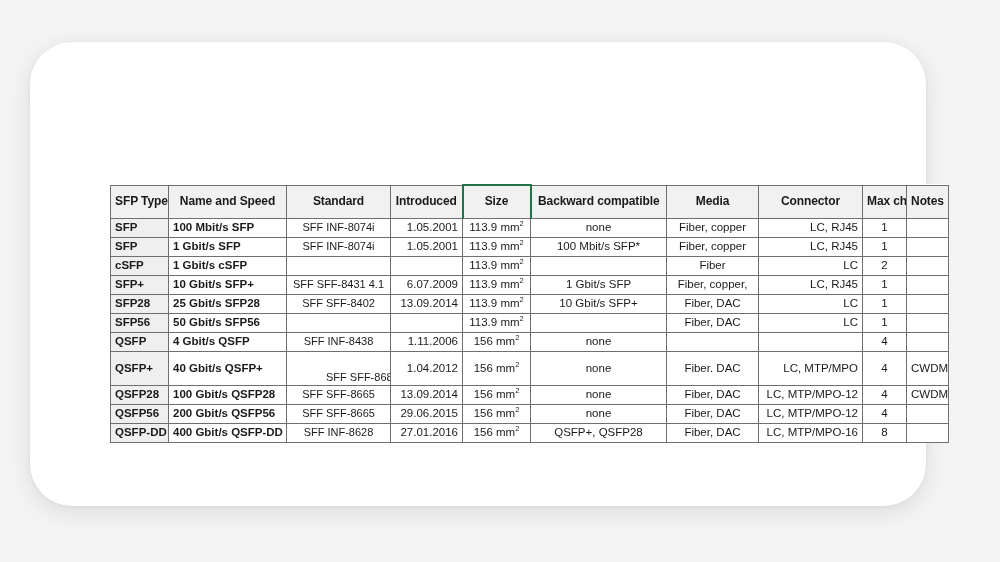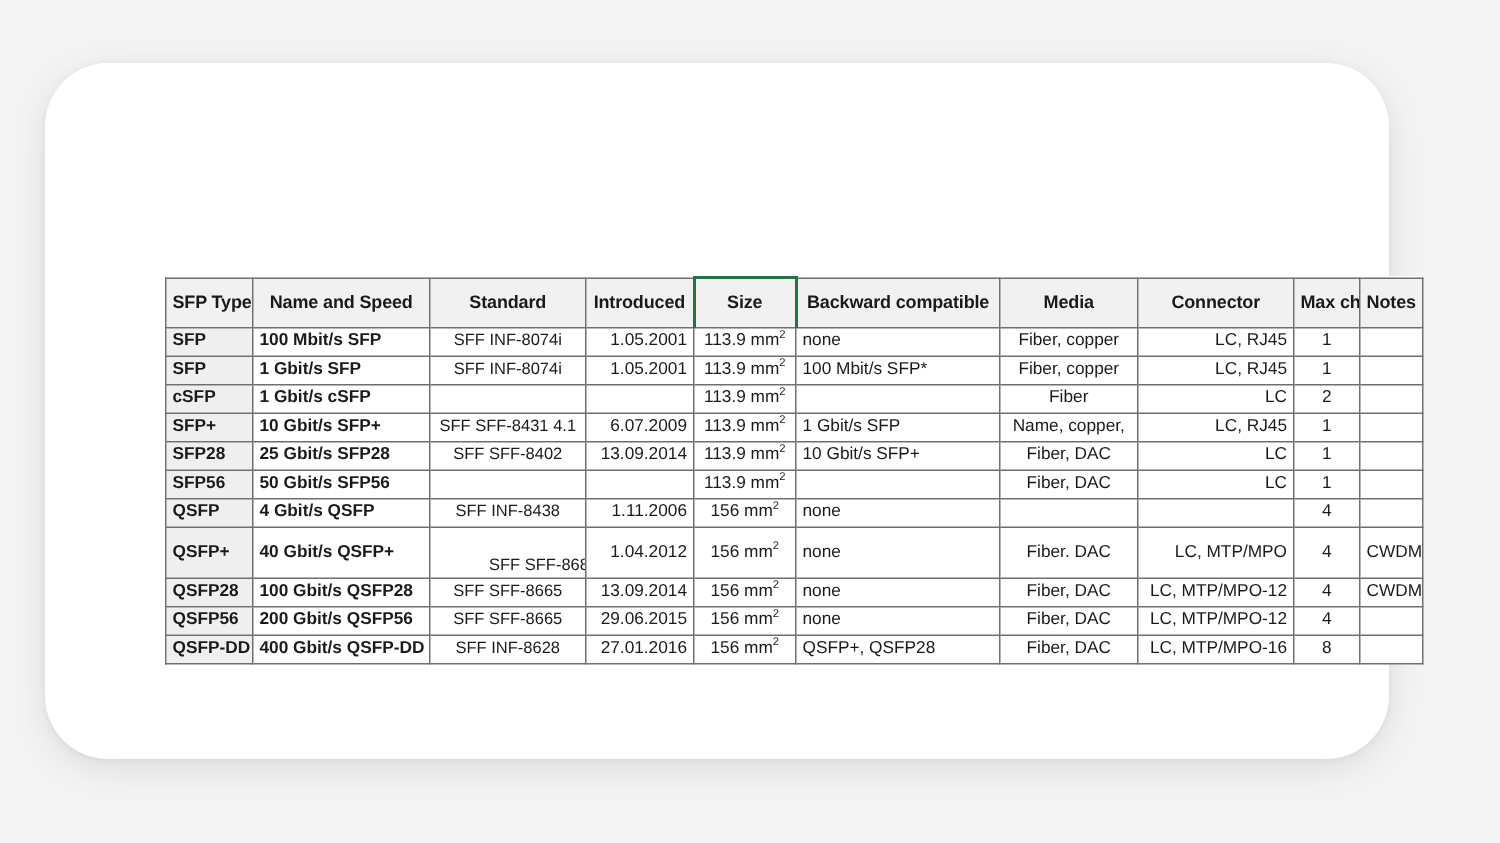--- a/index.html
+++ b/index.html
@@ -91,21 +91,21 @@
     background: #efefef;
     font-weight: bold;
     text-align: left;
     padding-left: 5px;
     font-size: 11.5px;
   }
   td.c-name     { text-align: left; padding-left: 5px; font-weight: bold; }
   td.c-standard { text-align: center; font-size: 11px; }
   td.c-intro    { text-align: right; font-size: 11.5px; }
   td.c-size     { text-align: center; font-size: 11.5px; }
-  td.c-back     { text-align: left; font-size: 11.5px; }
+  td.c-back     { text-align: center; font-size: 11.5px; }
   td.c-media    { text-align: center; font-size: 11.5px; }
   td.c-conn     { text-align: right; font-size: 11.5px; }
   td.c-max      { text-align: center; font-size: 11.5px; }
   td.c-notes    { text-align: center; font-size: 11.5px; }
 
   
   tr.tall td.c-standard { vertical-align: bottom; padding-bottom: 1px; padding-left: 39px; }
 
   sup { font-size: 7.5px; vertical-align: super; line-height: 0; }
 </style>
@@ -181,21 +181,21 @@
               <td class="c-max">2</td>
               <td class="c-notes"></td>
             </tr>
             <tr>
               <td class="c-type">SFP+</td>
               <td class="c-name">10 Gbit/s SFP+</td>
               <td class="c-standard">SFF SFF-8431 4.1</td>
               <td class="c-intro">6.07.2009</td>
               <td class="c-size"><span>113.9 mm</span><sup>2</sup></td>
               <td class="c-back">1 Gbit/s SFP</td>
-              <td class="c-media">Name, copper,</td>
+              <td class="c-media">Fiber, copper,</td>
               <td class="c-conn">LC, RJ45</td>
               <td class="c-max">1</td>
               <td class="c-notes"></td>
             </tr>
             <tr>
               <td class="c-type">SFP28</td>
               <td class="c-name">25 Gbit/s SFP28</td>
               <td class="c-standard">SFF SFF-8402</td>
               <td class="c-intro">13.09.2014</td>
               <td class="c-size"><span>113.9 mm</span><sup>2</sup></td>

